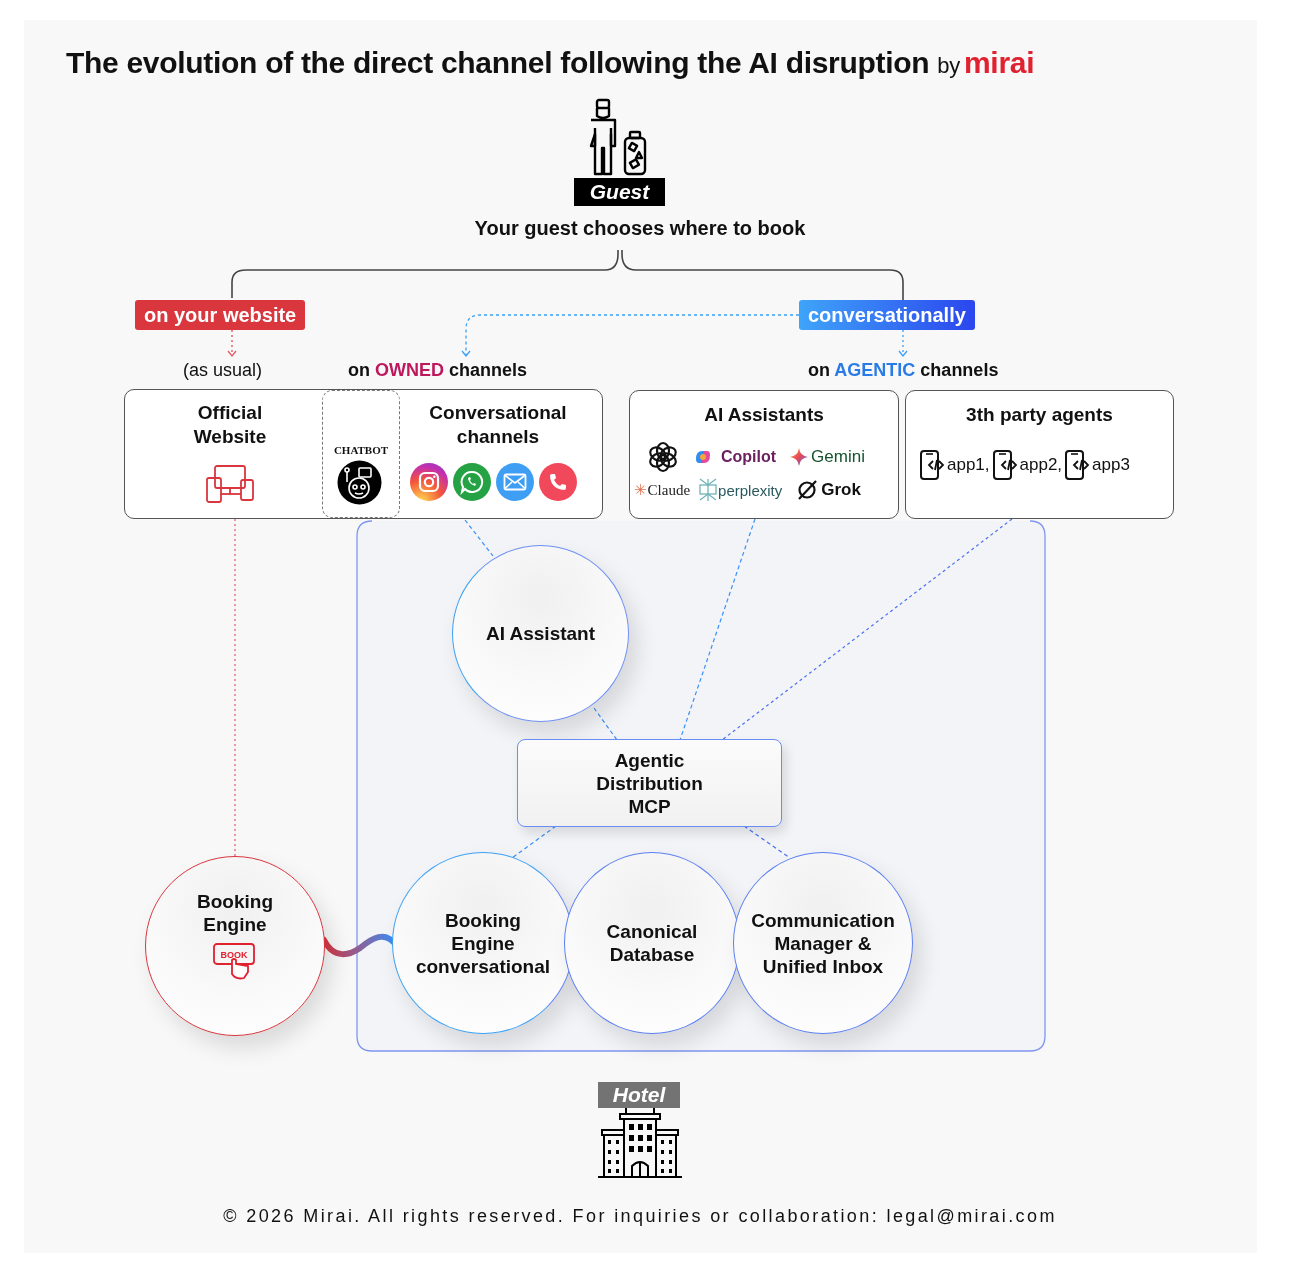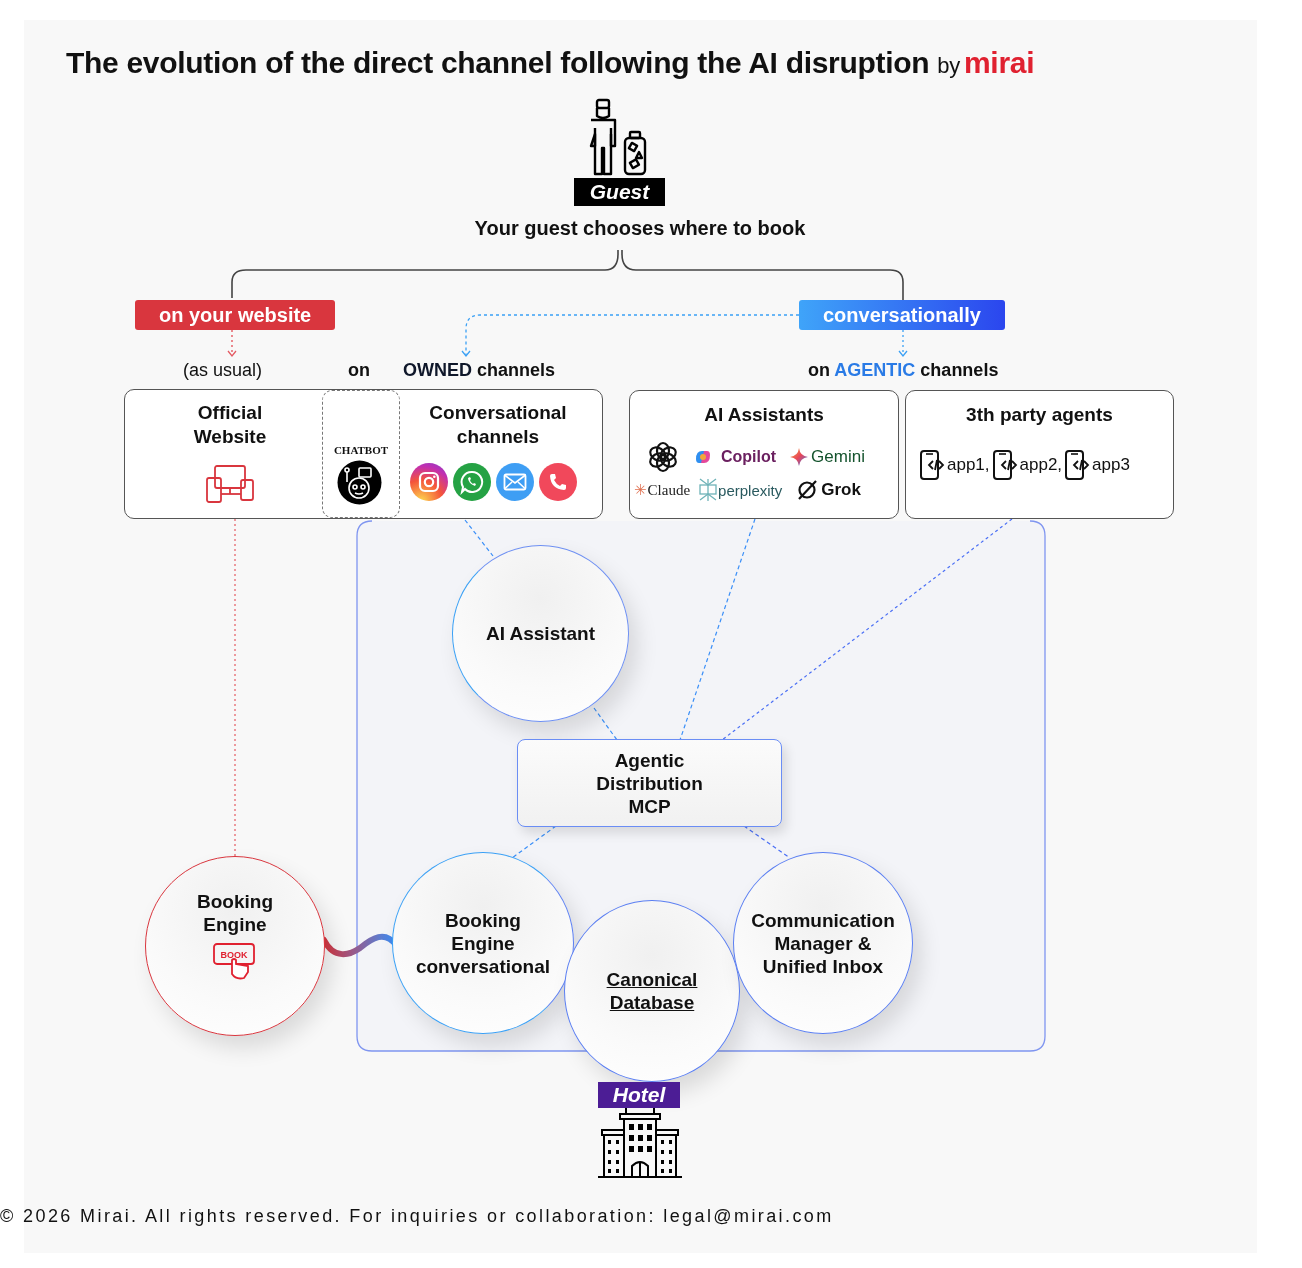--- a/index.html
+++ b/index.html
@@ -4,37 +4,37 @@
 <style>
   html,body{margin:0;padding:0;background:#ffffff;}
   body{width:1302px;height:1268px;position:relative;overflow:hidden;font-family:"Liberation Sans","DejaVu Sans",sans-serif;color:#111;}
   .card{position:absolute;left:24px;top:20px;width:1233px;height:1233px;background:#f8f8f8;}
   .abs{position:absolute;}
   .title{left:66px;top:46px;font-size:30px;font-weight:bold;letter-spacing:-0.3px;white-space:nowrap;}
   .title .by{font-size:22px;font-weight:normal;margin-left:8px;}
   .title .brand{color:#e02130;font-size:30px;font-weight:bold;margin-left:4px;}
   .guest-tag{left:574px;top:178px;width:91px;height:28px;background:#000;color:#fff;font-style:italic;font-weight:bold;font-size:21px;text-align:center;line-height:28px;}
   .subtitle{left:0;width:1280px;top:217px;text-align:center;font-size:20px;font-weight:bold;}
-  .pill{height:30px;line-height:30px;color:#fff;font-weight:bold;font-size:20px;padding:0 24px;border-radius:3px;white-space:nowrap;}
+  .pill{height:30px;line-height:30px;color:#fff;font-weight:bold;font-size:20px;padding:0 9px;border-radius:3px;white-space:nowrap;}
   .pill-web{left:135px;top:300px;background:#d9363e;}
   .pill-conv{left:799px;top:300px;background:linear-gradient(90deg,#3fa4f9,#2b46ee);}
   .lbl{font-size:18px;font-weight:bold;white-space:nowrap;}
-  .lbl .hl{color:#0f172a;margin-left:28px;}
+  .lbl .hl{color:#be185d;}
   .lbl .hl2{color:#2a7be6;}
   .asusual{left:183px;top:360px;font-size:18px;}
   .box{background:#fff;border:1.5px solid #555;border-radius:10px;box-sizing:border-box;}
   .box-h{font-weight:bold;font-size:19px;text-align:center;line-height:24px;}
   .chatbot-area{left:322px;top:390px;width:78px;height:128px;border:1.3px dashed #777;border-radius:10px;box-sizing:border-box;font-family:Liberation Serif, serif;}
   .chatbot-lbl{font-size:11px;font-weight:bold;text-align:center;width:100%;top:53px;}
   .circle-soc{width:38px;height:38px;border-radius:50%;display:flex;align-items:center;justify-content:center;}
   .logo-row{font-size:16px;white-space:nowrap;display:flex;align-items:center;}
   .node{border-radius:50%;background:radial-gradient(circle at 50% 30%,#f0f0f0,#fafafa 60%,#ffffff);box-shadow:8px 12px 22px rgba(0,0,0,0.12);display:flex;align-items:center;justify-content:center;text-align:center;font-weight:bold;font-size:19px;line-height:23px;box-sizing:border-box;}
   .mcp{left:517px;top:739px;width:265px;height:88px;background:linear-gradient(180deg,#fbfbfb,#f1f1f1);border:1.5px solid #6a8df5;border-radius:8px;box-sizing:border-box;display:flex;align-items:center;justify-content:center;text-align:center;font-weight:bold;font-size:19px;line-height:23px;box-shadow:4px 6px 12px rgba(0,0,0,0.12);}
-  .hotel-tag{left:598px;top:1082px;width:82px;height:26px;background:#4c1d95;color:#fff;font-style:italic;font-weight:bold;font-size:21px;text-align:center;line-height:26px;}
-  .footer{left:0;width:1280px;top:1206px;font-size:18px;letter-spacing:2.4px;}
+  .hotel-tag{left:598px;top:1082px;width:82px;height:26px;background:#737373;color:#fff;font-style:italic;font-weight:bold;font-size:21px;text-align:center;line-height:26px;}
+  .footer{left:0;width:1280px;top:1206px;text-align:center;font-size:18px;letter-spacing:2.4px;}
   svg.overlay{position:absolute;left:0;top:0;}
 </style>
 </head>
 <body>
 
 <div class="card"></div>
 
 <svg class="overlay" width="1302" height="1268">
   <defs>
     <linearGradient id="wave" x1="0" x2="1" y1="0" y2="0">
@@ -271,21 +271,21 @@
   </svg>
 </div>
 
 <div class="abs node" style="left:392px;top:852px;width:182px;height:182px;border:1.5px solid #3aa0f5;border-right-color:#5b7ff2;">
   <div>
     <div>Booking</div>
     <div>Engine</div>
     <div>conversational</div>
   </div>
 </div>
-<div class="abs node" style="left:564px;top:900px;width:176px;height:182px;border:1.5px solid #5b7ff2;text-decoration:underline;">
+<div class="abs node" style="left:564px;top:852px;width:176px;height:182px;border:1.5px solid #5b7ff2;">
   <div>
     <div>Canonical</div>
     <div>Database</div>
   </div>
 </div>
 <div class="abs node" style="left:733px;top:852px;width:180px;height:182px;border:1.5px solid #5b7ff2;">
   <div>
     <div>Communication</div>
     <div>Manager &amp;</div>
     <div>Unified Inbox</div>

